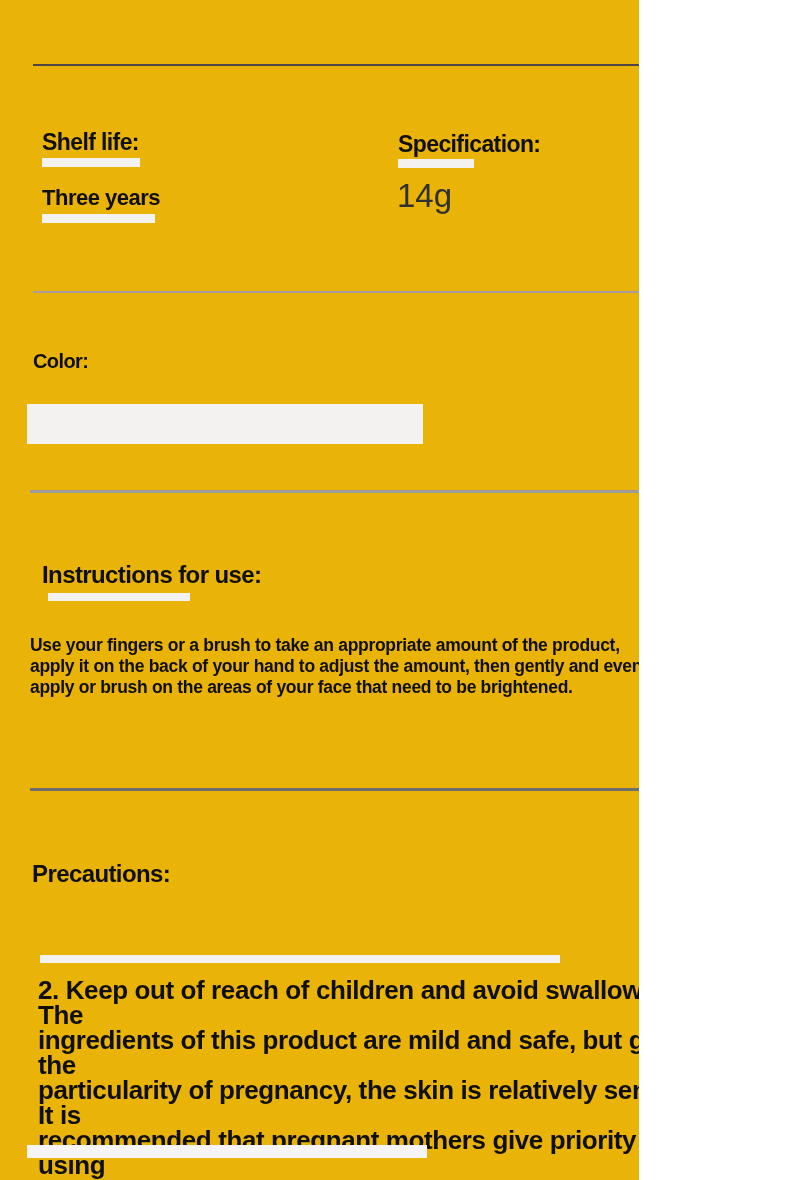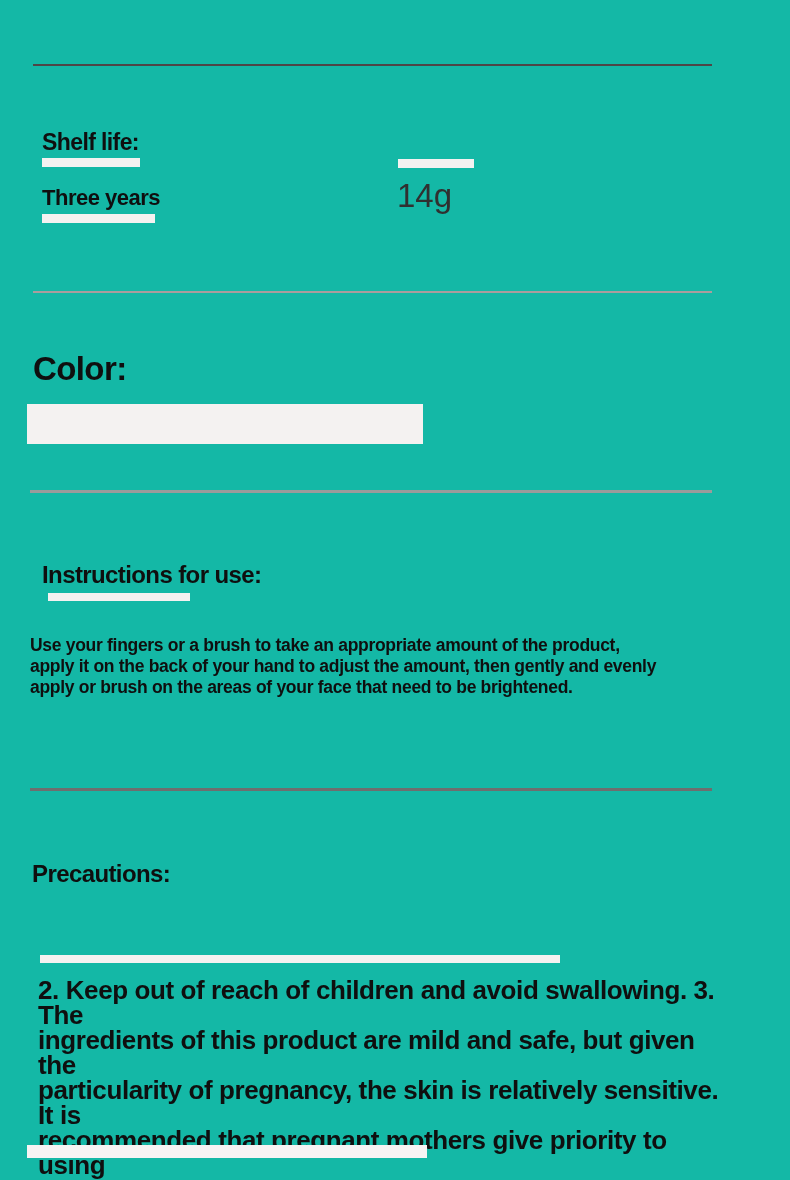--- a/index.html
+++ b/index.html
@@ -2,23 +2,23 @@
 <html><head>
 <meta charset="utf-8">
 <style>
   html, body {
     margin: 0;
     padding: 0;
     background: #ffffff;
   }
   .page {
     position: relative;
-    width: 790px;
+    width: 639px;
     height: 1180px;
-    background: #14b8a6;
+    background: #eab308;
     overflow: hidden;
     font-family: "Liberation Sans", sans-serif;
     color: #0f0f0f;
   }
   .abs { position: absolute; }
 
   
   .divider { position: absolute; }
   .divider-1 { top: 64px;  left: 33px; width: 679px; height: 2px;   background: #4e4646; }
   .divider-2 { top: 291px; left: 33px; width: 679px; height: 2px;   background: #ab9d9d; }
@@ -29,21 +29,21 @@
   .hl { position: absolute; background: #f4f2f1; }
 
   
   .heading {
     font-weight: bold;
     letter-spacing: -0.6px;
     white-space: nowrap;
   }
   .h23 { font-size: 23px; }
   .h24 { font-size: 24px; }
-  .h25 { font-size: 33px; }
+  .h25 { font-size: 20px; }
   .value-bold {
     font-weight: bold;
     font-size: 22px;
     letter-spacing: -0.5px;
     white-space: nowrap;
   }
   .spec-value {
     font-weight: 400;
     font-size: 33px;
     color: #303030;
@@ -78,20 +78,21 @@
 
 <div class="page">
 
   <div class="divider divider-1"></div>
 
   <div class="hl" style="left:42px; top:158px; width:98px; height:9px;"></div>
   <div class="hl" style="left:398px; top:159px; width:76px; height:9px;"></div>
   <div class="hl" style="left:42px; top:214px; width:113px; height:9px;"></div>
 
   <div class="abs heading h23" style="left:42px; top:129px;">Shelf life:</div>
+  <div class="abs heading h23" style="left:398px; top:131px;">Specification:</div>
   <div class="abs value-bold" style="left:42px; top:185px;">Three years</div>
   <div class="abs spec-value" style="left:397px; top:177px;">14g</div>
 
   <div class="divider divider-2"></div>
   <div class="abs heading h25" style="left:33px; top:350px;">Color:</div>
   <div class="hl" style="left:27px; top:404px; width:396px; height:40px;"></div>
 
   <div class="divider divider-3"></div>
   <div class="hl" style="left:48px; top:593px; width:142px; height:8px;"></div>
   <div class="abs heading h24" style="left:42px; top:561px;">Instructions for use:</div>

